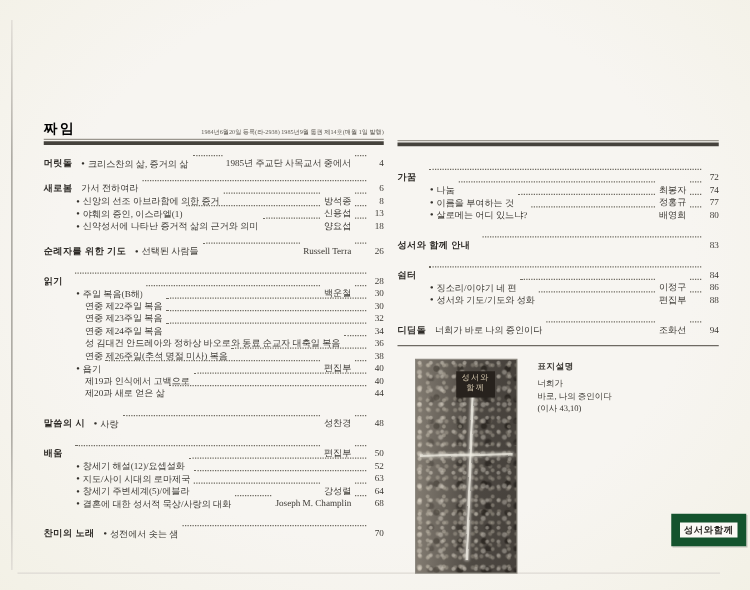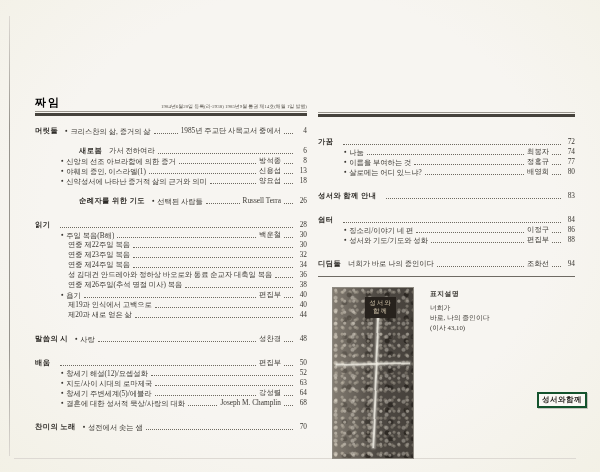--- a/index.html
+++ b/index.html
@@ -24,22 +24,22 @@
   .masthead-title{font-size:11px;font-weight:bold;letter-spacing:2px;color:#000000;}
   .masthead-reg{font-size:6px;color:#5a564f;transform:scale(.82);transform-origin:right bottom;white-space:nowrap;}
 
   .rule{height:6px;position:relative;margin-top:1px;}
   .rule::before{content:"";position:absolute;left:0;right:0;top:0;height:1px;background:#9a968e;}
   .rule::after{content:"";position:absolute;left:0;right:0;top:2px;height:3px;background:#45423c;}
 
   .toc{font-size:7.3px;line-height:10px;margin-top:9px;}
   .right-col .toc{margin-top:19px;}
   .right-col .rule{margin-top:17px;}
-  .toc-row{display:flex;align-items:flex-end;height:10px;white-space:nowrap;}
-  .toc-row.gap{margin-top:10px;margin-left:44px;}
+  .toc-row{display:flex;align-items:flex-start;height:10px;white-space:nowrap;}
+  .toc-row.gap{margin-top:10px;}
   .toc-row.gap-lg{margin-top:14px;}
   .indent-1{padding-left:26px;}
   .indent-2{padding-left:33px;}
   .section{font-weight:bold;margin-right:7px;letter-spacing:.4px;color:#2e2b27;}
   .title{flex:0 1 auto;overflow:hidden;}
   .title.bullet::before{content:"●";font-size:4.6px;margin-right:2.5px;vertical-align:1.5px;color:#33302b;}
   .dots{flex:1 1 auto;min-width:5px;border-bottom:1px dotted #6e6a61;margin:0 3px;transform:translateY(-2px);}
   .dots.mini{flex:0 0 9px;}
   .author{flex:0 0 auto;}
   .page{flex:0 0 auto;min-width:11px;text-align:right;}
@@ -65,21 +65,21 @@
   .cover-cross-h{position:absolute;left:4%;top:44%;width:92%;height:2px;
     background:rgba(240,237,228,.85);box-shadow:0 0 2px 1px rgba(240,237,228,.5);transform:rotate(-1deg);}
   .cover-logo{position:absolute;left:40%;top:5%;width:31px;padding:2px 0 3px;
     background:#27221d;color:#cec1a8;text-align:center;font-size:6.5px;line-height:8px;letter-spacing:1px;}
 
   
   .cover-caption{position:absolute;left:430px;top:289px;font-size:6.8px;line-height:10px;color:#3b3833;}
   .cover-caption-title{font-weight:bold;margin-bottom:4px;letter-spacing:.5px;}
 
   
-  .corner-label{position:absolute;left:537px;top:392px;border:2px solid #14532d;background:#fbf9f5;
+  .corner-label{position:absolute;left:537px;top:411px;border:7px solid #14532d;background:#fbf9f5;
     padding:1px 3px;font-size:7.5px;font-weight:bold;color:#2a2723;letter-spacing:.5px;
     box-shadow:1px 1px 0 rgba(60,56,50,.25);}
 </style>
 </head>
 <body>
 
 <div class="scan-page">
 
   <div class="edge-left"></div>
   <div class="edge-bottom"></div>

